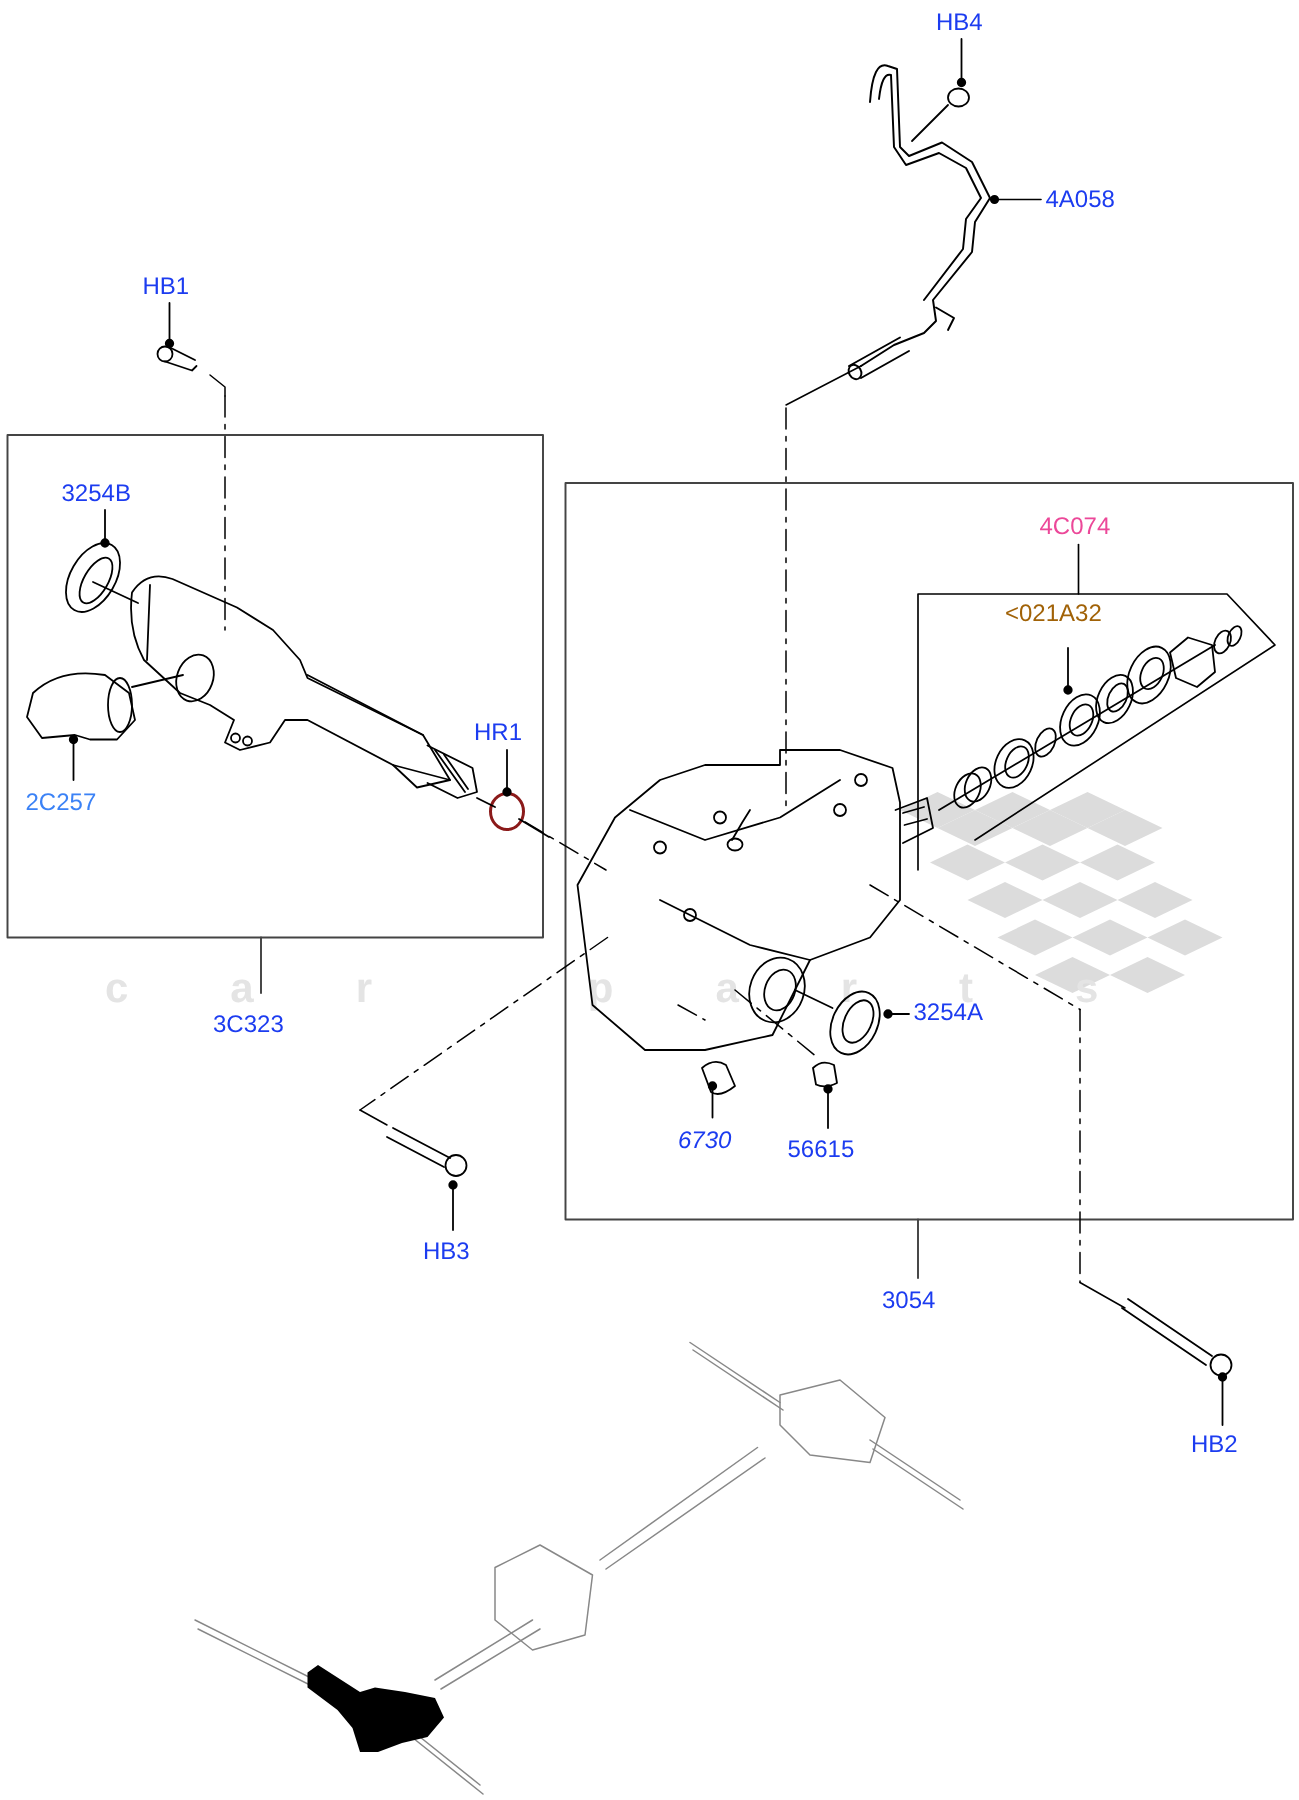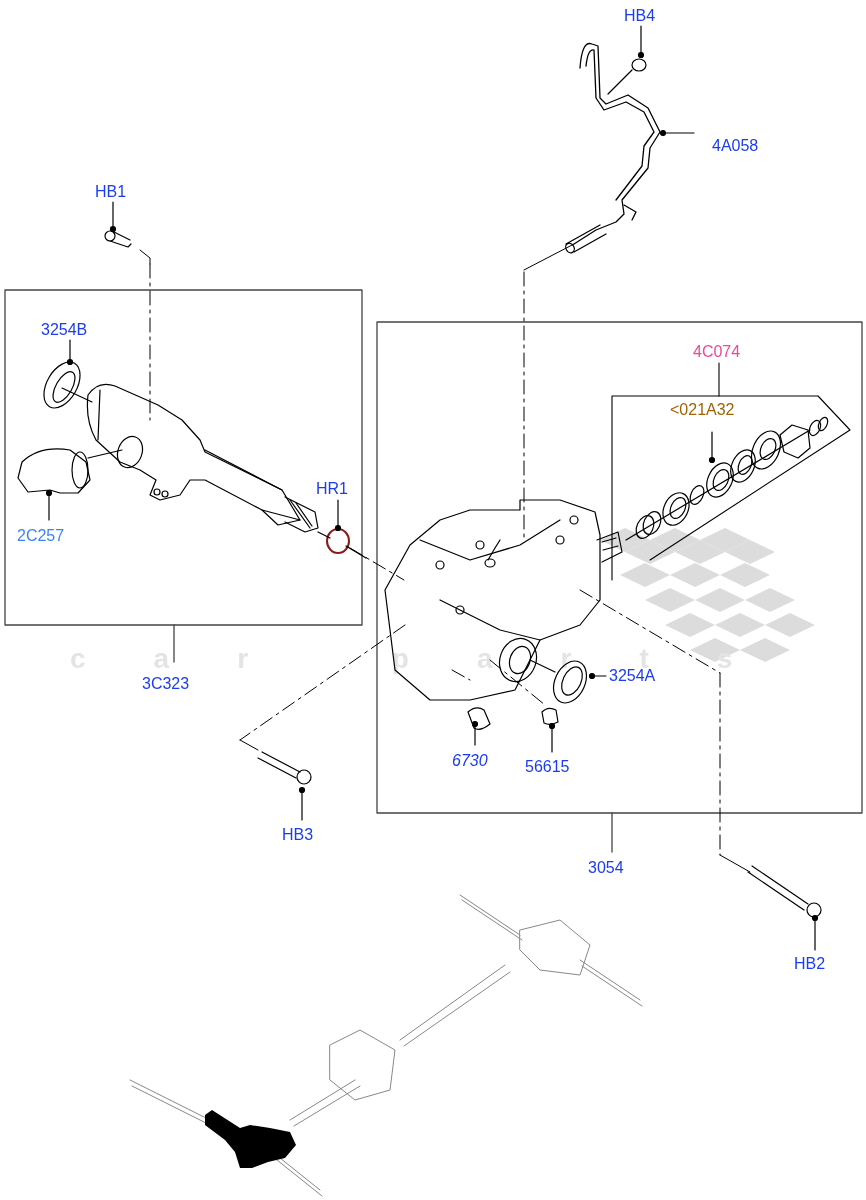--- a/index.html
+++ b/index.html
@@ -217,21 +217,21 @@
       <line x1="132" y1="1086" x2="212" y2="1126"></line>
       <line x1="270" y1="1150" x2="320" y2="1190"></line>
       <line x1="272" y1="1156" x2="322" y2="1196"></line>
     </g>
     <g stroke="none" fill="#000">
       <path d="M205,1115 L212,1110 L240,1128 L250,1125 L270,1128 L290,1132 L296,1145 L285,1158 L268,1162 L252,1168 L240,1168 L235,1152 L225,1140 L205,1125 Z"></path>
     </g>
   </svg>
 
   <div class="callout" style="left:624px;top:8px;color:#1c3cf0;">HB4</div>
-  <div class="callout" style="left:712px;top:126px;color:#1c3cf0;margin-top:12px;">4A058</div>
+  <div class="callout" style="left:697px;top:126px;color:#1c3cf0;">4A058</div>
   <div class="callout" style="left:95px;top:184px;color:#1c3cf0;">HB1</div>
   <div class="callout" style="left:41px;top:322px;color:#1c3cf0;">3254B</div>
   <div class="callout" style="left:693px;top:344px;color:#ec4899;">4C074</div>
   <div class="callout" style="left:670px;top:402px;color:#a16207;">&lt;021A32</div>
   <div class="callout" style="left:316px;top:481px;color:#1c3cf0;">HR1</div>
   <div class="callout" style="left:17px;top:528px;color:#3b82f6;">2C257</div>
   <div class="callout" style="left:609px;top:668px;color:#1c3cf0;">3254A</div>
   <div class="callout" style="left:142px;top:676px;color:#1c3cf0;">3C323</div>
   <div class="callout" style="left:452px;top:753px;color:#1c3cf0;font-style:italic;">6730</div>
   <div class="callout" style="left:525px;top:759px;color:#1c3cf0;">56615</div>

